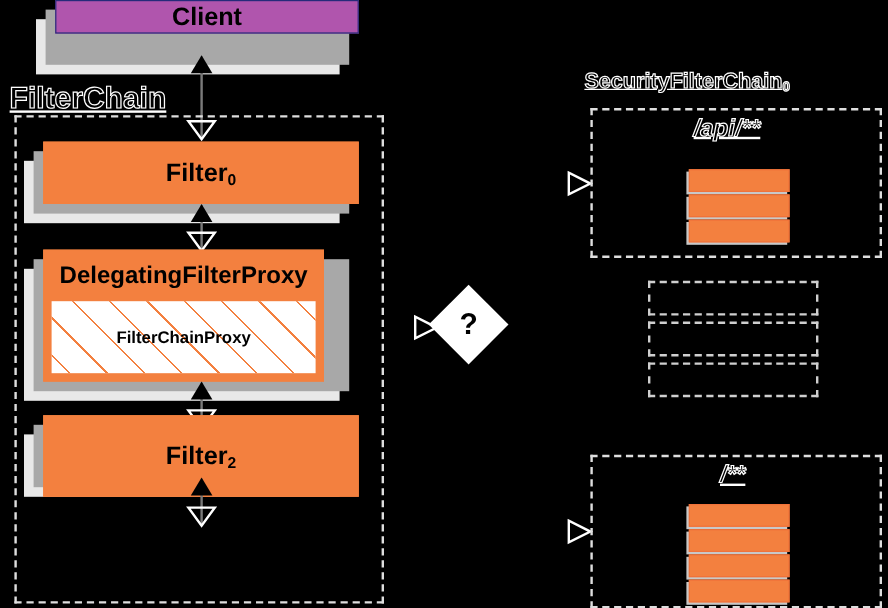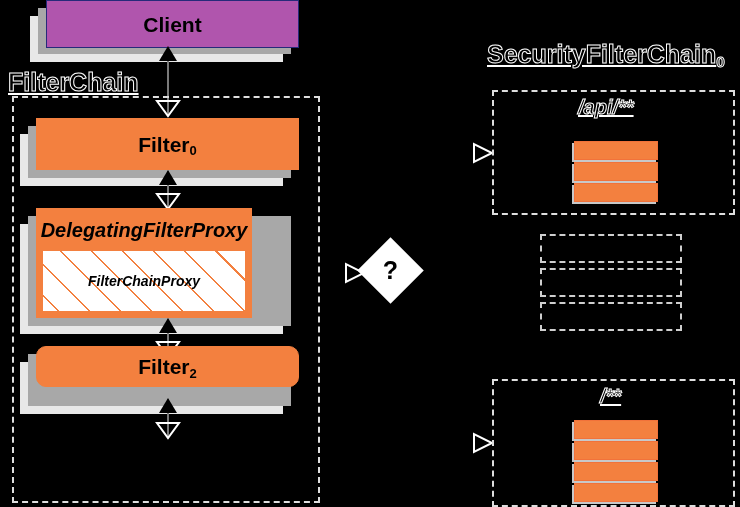--- a/index.html
+++ b/index.html
@@ -90,21 +90,21 @@
   }
 </style>
 </head>
 <body>
 
 <div class="stage">
 
   <div class="boxwrap" style="left:46px;top:0px;width:253px;height:46px;">
     <div class="shadow2" style="width:253px;height:46px;"></div>
     <div class="shadow1" style="width:253px;height:46px;"></div>
-    <div class="boxface client-face" style="width:253px;height:48px;">
+    <div class="boxface client-face" style="width:253px;height:28px;">
       <span class="boxlabel">Client</span>
     </div>
   </div>
 
   <div class="vline" style="left:167px;top:47px;height:68px;"></div>
   <div class="arrow-up-solid" style="left:159px;top:46px;"></div>
   <svg class="arrow-down-hollow" style="left:155px;top:99px;" width="26" height="19">
     <polygon points="2,2 24,2 13,17" fill="none" stroke="#ffffff" stroke-width="2"></polygon>
   </svg>
 
@@ -122,58 +122,58 @@
 
   <div class="vline" style="left:167px;top:171px;height:38px;"></div>
   <div class="arrow-up-solid" style="left:159px;top:170px;"></div>
   <svg class="arrow-down-hollow" style="left:155px;top:192px;" width="26" height="19">
     <polygon points="2,2 24,2 13,17" fill="none" stroke="#ffffff" stroke-width="2"></polygon>
   </svg>
 
   <div class="boxwrap" style="left:36px;top:208px;width:263px;height:110px;">
     <div class="shadow2" style="width:263px;height:110px;"></div>
     <div class="shadow1" style="width:263px;height:110px;"></div>
-    <div class="boxface dfp-face" style="width:216px;height:110px;font-style:italic;">
+    <div class="boxface dfp-face" style="width:234px;height:110px;">
       <div class="dfp-title">
         <span class="boxlabel" style="font-size:20px;">DelegatingFilterProxy</span>
       </div>
       <div class="dfp-inner">
         <span class="boxlabel" style="font-size:14px;">FilterChainProxy</span>
       </div>
     </div>
   </div>
 
   <div class="vline" style="left:167px;top:319px;height:40px;"></div>
   <div class="arrow-up-solid" style="left:159px;top:318px;"></div>
   <svg class="arrow-down-hollow" style="left:155px;top:340px;" width="26" height="19">
     <polygon points="2,2 24,2 13,17" fill="none" stroke="#ffffff" stroke-width="2"></polygon>
   </svg>
 
   <div class="boxwrap" style="left:36px;top:346px;width:263px;height:52px;">
     <div class="shadow2" style="width:263px;height:52px;"></div>
     <div class="shadow1" style="width:263px;height:52px;"></div>
-    <div class="boxface orange-face" style="width:263px;height:41px;border-radius:10px;">
+    <div class="boxface orange-face" style="width:263px;height:68px;">
       <span class="boxlabel"><span>Filter</span><sub>2</sub></span>
     </div>
   </div>
 
   <div class="vline" style="left:167px;top:399px;height:38px;"></div>
   <div class="arrow-up-solid" style="left:159px;top:398px;"></div>
   <svg class="arrow-down-hollow" style="left:155px;top:421px;" width="26" height="19">
     <polygon points="2,2 24,2 13,17" fill="none" stroke="#ffffff" stroke-width="2"></polygon>
   </svg>
 
 
   <svg style="position:absolute;left:344px;top:262px;" width="22" height="22">
     <polygon points="2,2 2,20 20,11" fill="none" stroke="#ffffff" stroke-width="2"></polygon>
   </svg>
   <div class="diamond" style="left:367px;top:247px;width:47px;height:47px;"></div>
   <div class="diamond-q" style="left:367px;top:247px;width:47px;height:47px;">?</div>
 
-  <div class="outline-text" style="left:487px;top:40px;font-size:25px;"><span>SecurityFilterChain</span><sub>0</sub></div>
+  <div class="outline-text" style="left:487px;top:57px;font-size:18px;"><span>SecurityFilterChain</span><sub>0</sub></div>
 
   <svg style="position:absolute;left:472px;top:142px;" width="24" height="22">
     <polygon points="2,2 2,20 20,11" fill="none" stroke="#ffffff" stroke-width="2"></polygon>
   </svg>
 
   <div class="dashbox" style="left:492px;top:90px;width:243px;height:125px;"></div>
 
   <div class="outline-text ital" style="left:578px;top:96px;font-size:20px;">/api/**</div>
 
   <div class="bar-sh" style="left:572px;top:143px;width:84px;height:19px;"></div>

